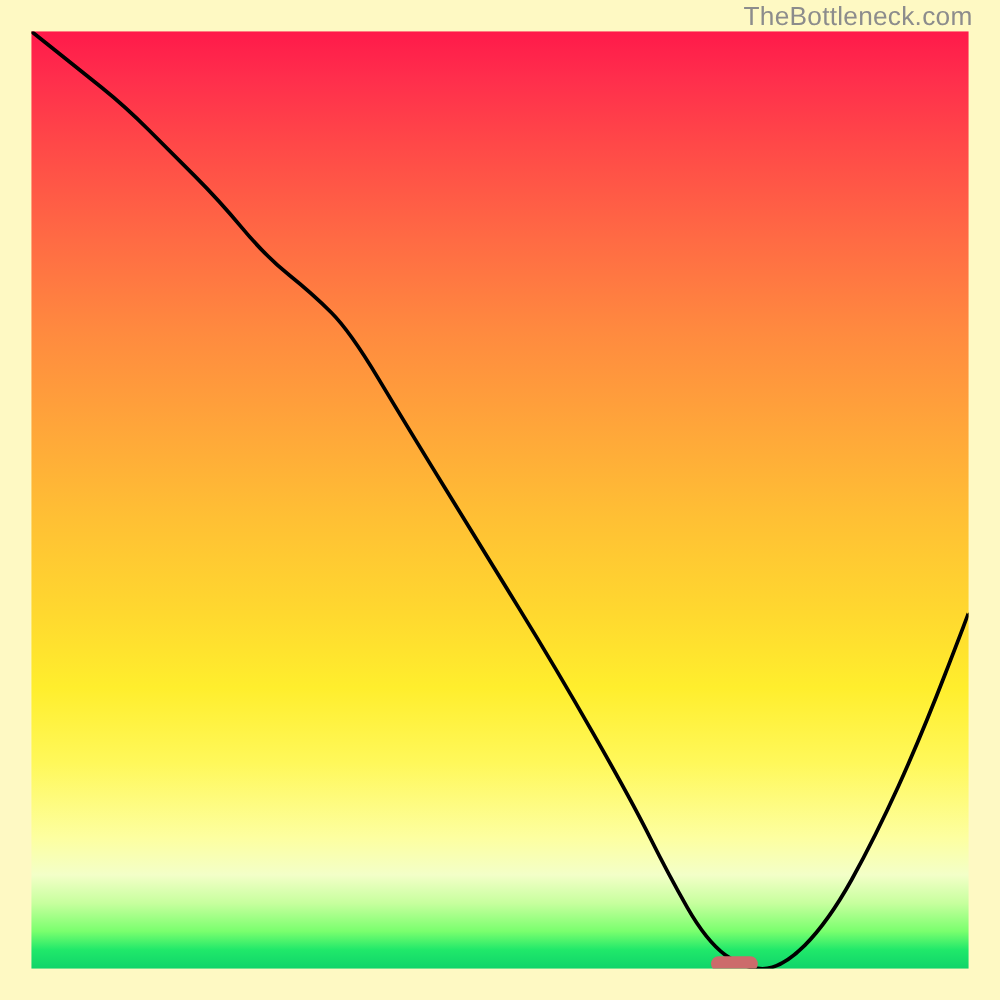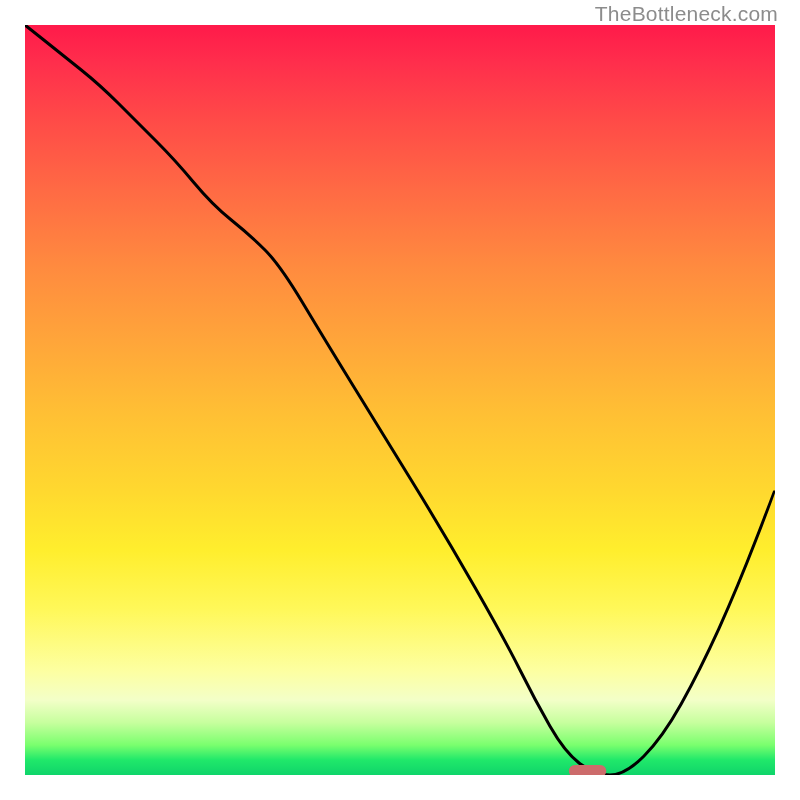--- a/index.html
+++ b/index.html
@@ -7,21 +7,21 @@
     padding: 0;
     width: 800px;
     height: 800px;
     background: #000;
     overflow: hidden;
     font-family: Arial, Helvetica, sans-serif;
   }
   .frame {
     position: absolute;
     inset: 0;
-    background: #ffffff;
+    background: #fef9c3;
   }
   .plot {
     position: absolute;
     left: 25px;
     top: 25px;
     width: 750px;
     height: 750px;
     overflow: hidden;
   }
   

